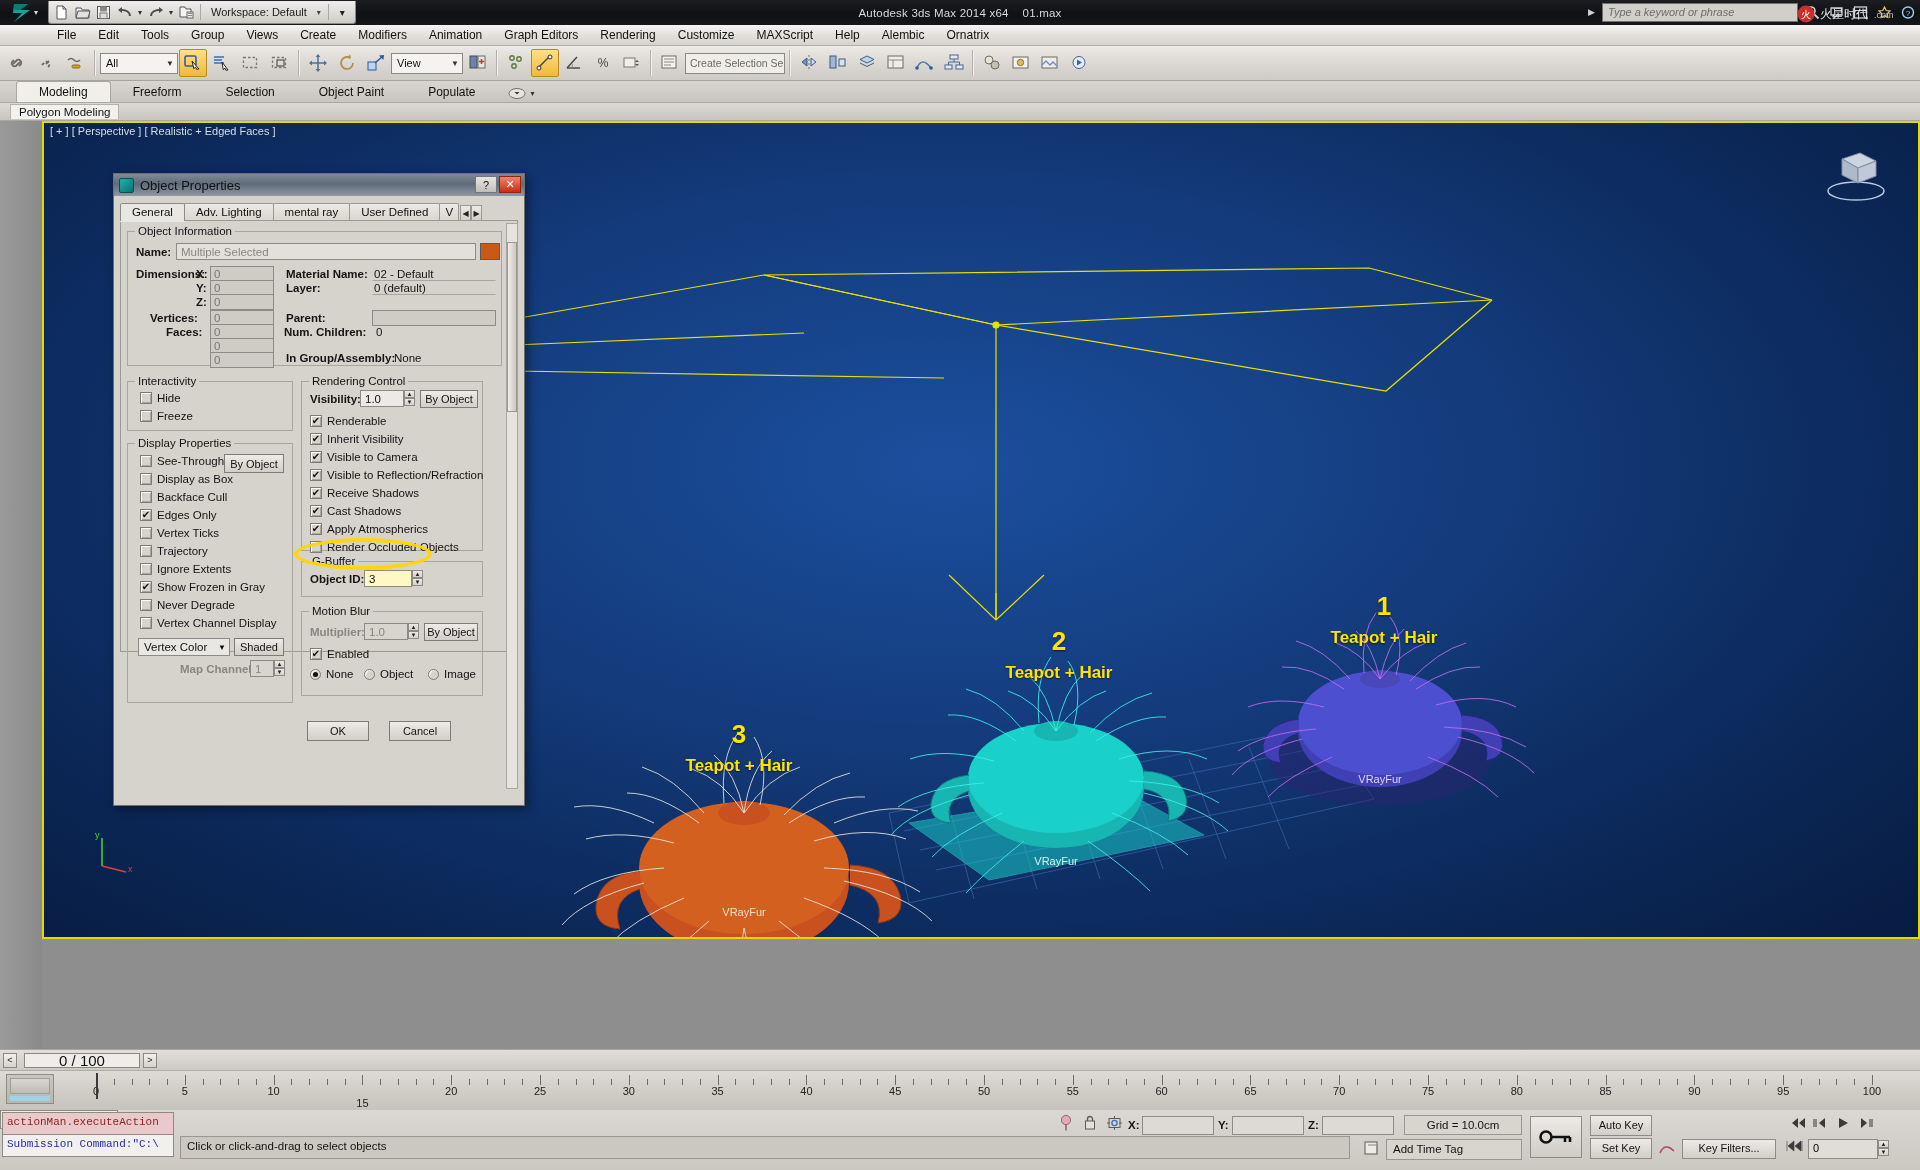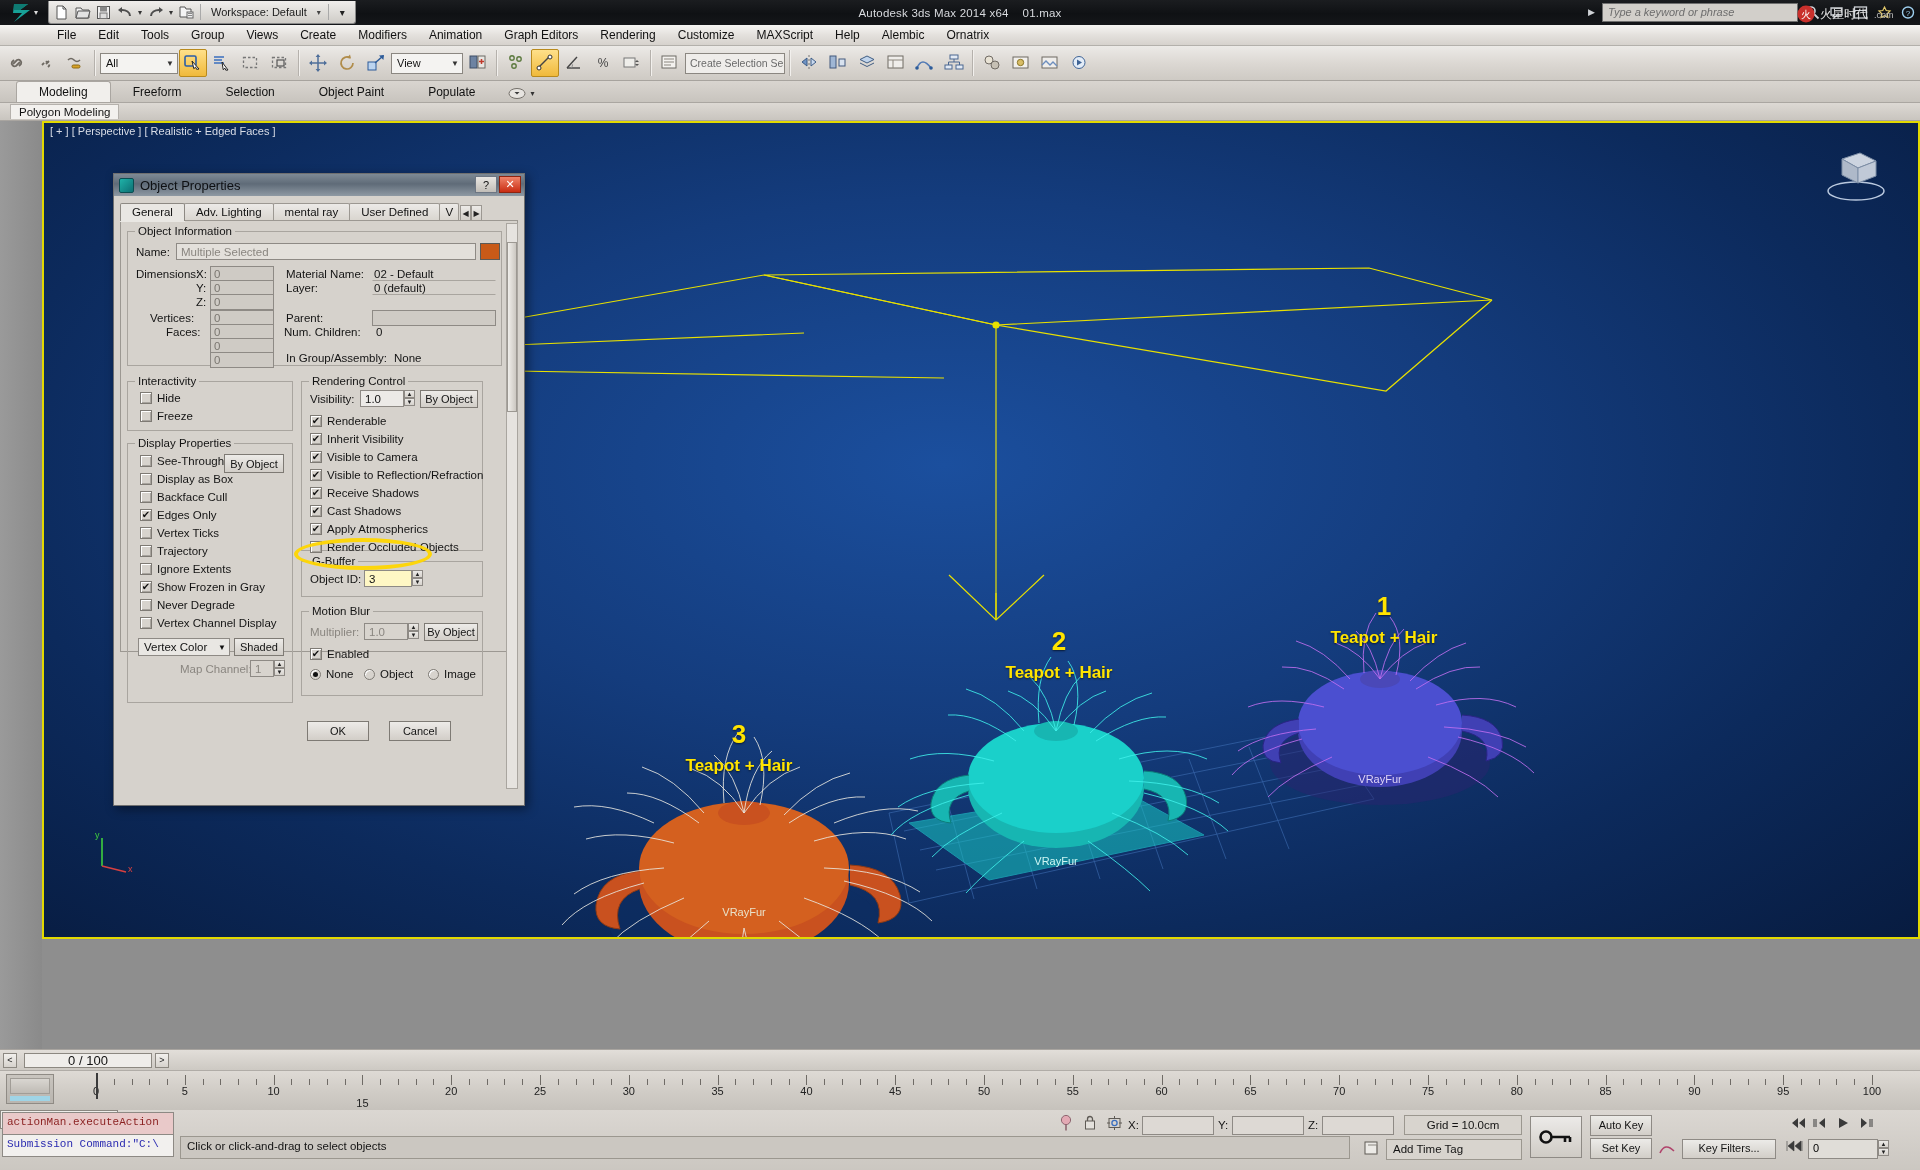--- a/index.html
+++ b/index.html
@@ -138,22 +138,22 @@
   .vp-cap { font-size:17px; line-height:20px; }
   .vp-axis { position:absolute; left:48px; bottom:60px; }
   .vpcube { position:absolute; right:26px; top:18px; }
 
   
   .vpfooter { position:absolute; left:0; top:928px; width:1920px; height:21px;
               background:linear-gradient(180deg,#e2ded9,#cdc9c3); border-top:1px solid #a8a49f;
               display:flex; align-items:center; }
   .navstep { width:14px; height:15px; border:1px solid #8c8881; background:linear-gradient(180deg,#f2f0ed,#d6d2cc);
              display:flex; align-items:center; justify-content:center; font-size:9px; color:#222; margin-left:3px;}
-  .timefield { height:15px; width:128px; margin-left:7px; background:#efedea; border:1px solid #8c8881;
-               font-size:13px; text-align:center; line-height:13px; color:#111; }
+  .timefield { height:15px; width:116px; margin-left:7px; background:#efedea; border:1px solid #8c8881;
+               font-size:15px; text-align:center; line-height:13px; color:#111; }
 
   
   .ruler {
     position:absolute; left:0; top:1070px; width:1920px; height:40px;
     background:linear-gradient(180deg,#dedad5 0%,#d2cec8 45%,#c6c2bc 100%);
     border-top:1px solid #b0aca7; overflow:hidden;
   }
   .rulerslot { position:absolute; left:6px; top:3px; width:48px; height:30px;
                background:linear-gradient(180deg,#c9c5bf,#b9b5af); border:1px solid #8f8b85; }
   .rulerslot i { position:absolute; left:3px; top:3px; right:3px; bottom:9px;
@@ -213,21 +213,21 @@
              box-shadow:0 1px 0 #e9e7e3; }
   .tabspin { display:flex; margin-left:2px; }
   .tabspin span { width:11px; height:16px; border:1px solid #9c9892;
                   background:linear-gradient(180deg,#eceae7,#d2cec8);
                   display:flex;align-items:center;justify-content:center;font-size:8px;color:#222;}
   .tabpage { border:1px solid #9c9892; background:#d6d2cc; height:432px; margin-top:-1px; position:relative; padding:4px 5px;}
 
   .group { position:absolute; border:1px solid #a9a59f; border-top-color:#a9a59f; }
   .group > .glabel { position:absolute; top:-7px; left:7px; background:#d6d2cc;
                      font-size:11.5px; padding:0 3px; color:#141414; }
-  .lbl { font-size:11.5px; color:#141414; position:absolute; white-space:nowrap; }
+  .lbl { font-size:11.5px; color:#141414; position:absolute; white-space:nowrap;font-weight:bold; }
   .fld { position:absolute; background:#cfcbc5; border:1px solid #8e8a85;
          font-size:11.5px; color:#7b7771; padding:1px 3px; height:16px; line-height:13px; overflow:hidden;}
   .fld.ro { background:#d6d2cc; border:1px solid #aaa6a1; color:#777; }
   .fldtxt { position:absolute; background:#e3e0db; border:1px solid #8e8a85;
             font-size:11.5px; color:#8a8680; padding:1px 4px; height:17px; line-height:14px; }
   .valtxt { position:absolute; font-size:11.5px; color:#141414; }
   .chk { position:absolute; display:flex; align-items:center; }
   .chkbox { width:12px; height:12px; background:#d7d3cd; border:1px solid #7e7a74;
             box-shadow: inset 1px 1px 0 #fff, inset -1px -1px 0 #a8a49e;
             display:flex; align-items:center; justify-content:center; }

